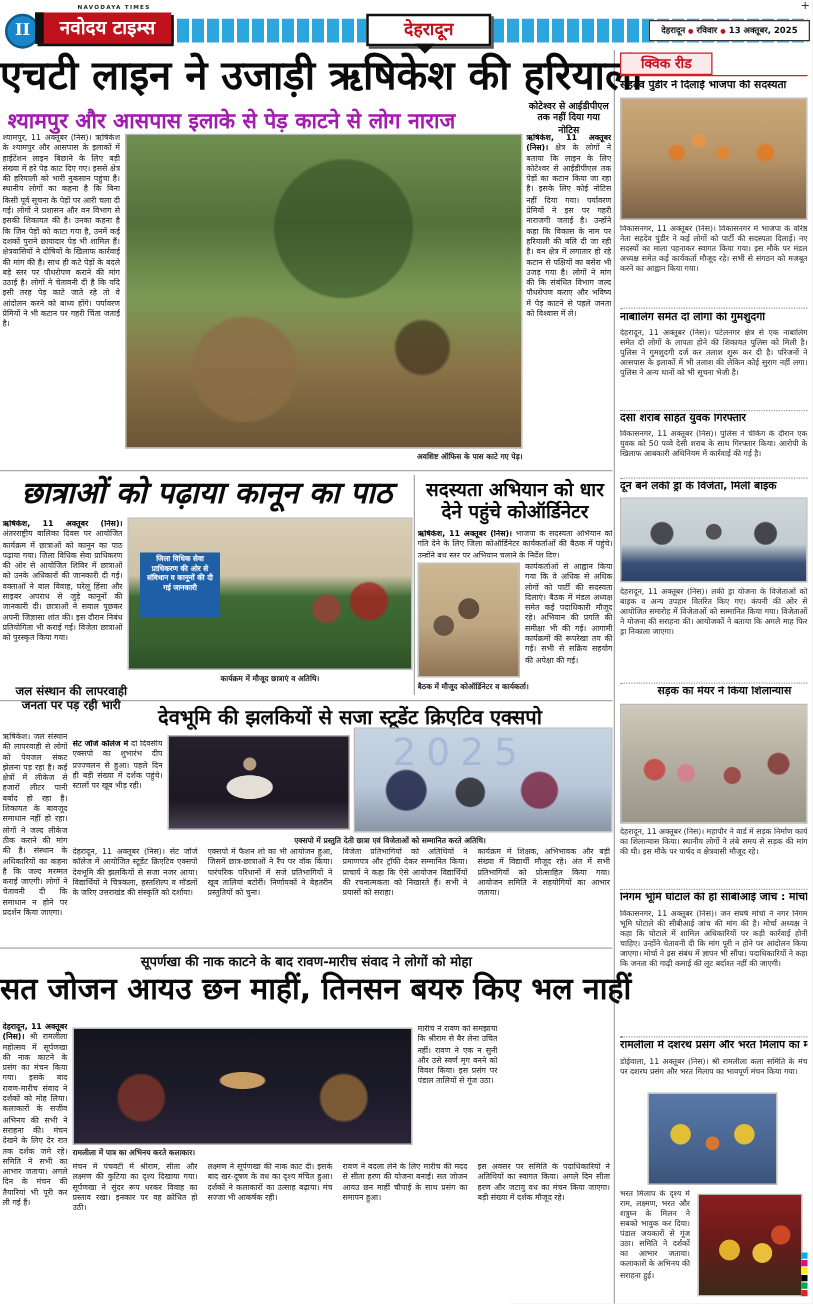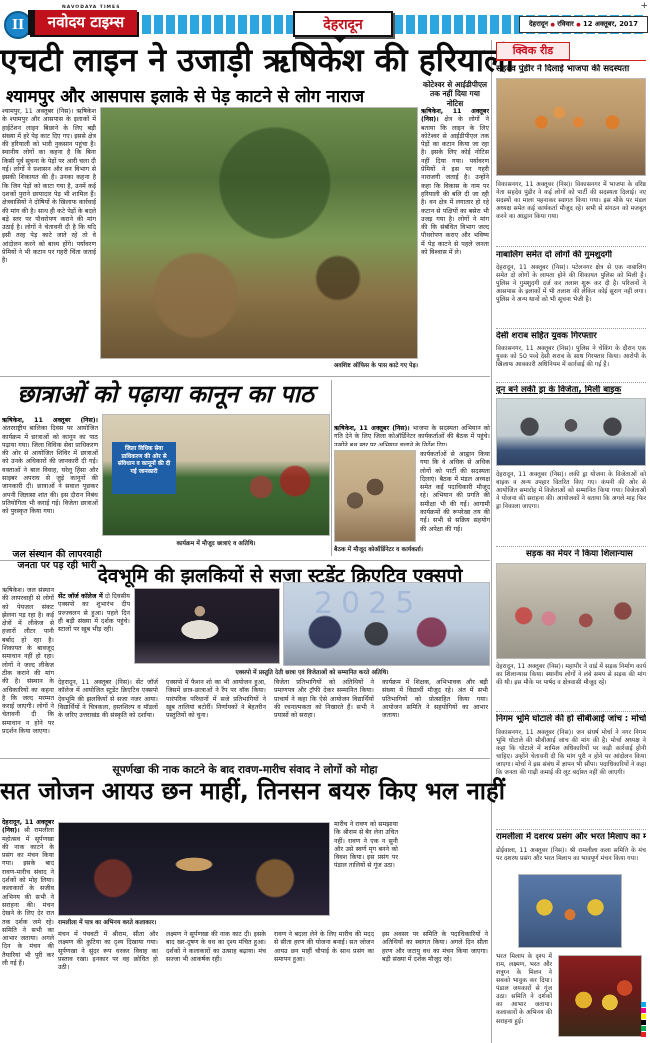--- a/index.html
+++ b/index.html
@@ -37,31 +37,31 @@
               color:#c0111c;font-weight:bold;font-size:14px;text-align:center;line-height:22px;">
     <span>देहरादून</span>
   </div>
   <div class="abs" style="left:332px;top:35px;width:0;height:0;border-left:8px solid transparent;border-right:8px solid transparent;border-top:8px solid #111;"></div>
   <div class="abs" style="left:519px;top:16px;width:127px;height:15px;background:#fff;border:1px solid #333;
               font-size:6.8px;font-weight:bold;color:#111;text-align:center;line-height:15px;white-space:nowrap;overflow:hidden;">
     <span>देहरादून</span>
     <span style="color:#c0111c;font-size:5px;">●</span>
     <span>रविवार</span>
     <span style="color:#c0111c;font-size:5px;">●</span>
-    <span>12 अक्तूबर, 2017</span>
+    <span>13 अक्तूबर, 2025</span>
   </div>
 
   <div class="vline" style="left:491px;top:40px;height:1003px;"></div>
   <div class="hline" style="left:0;top:376px;width:490px;"></div>
   <div class="hline" style="left:0;top:560px;width:490px;"></div>
   <div class="hline" style="left:0;top:758px;width:490px;"></div>
   <div class="vline" style="left:331px;top:380px;height:176px;"></div>
 
   <div class="abs hl" style="left:0px;top:44px;width:490px;font-size:32px;">एचटी लाइन ने उजाड़ी ऋषिकेश की हरियाली</div>
-  <div class="abs" style="left:6px;top:84px;width:412px;font-size:17px;font-weight:bold;color:#000000;white-space:nowrap;overflow:hidden;">श्यामपुर और आसपास इलाके से पेड़ काटने से लोग नाराज</div>
+  <div class="abs" style="left:6px;top:84px;width:412px;font-size:17px;font-weight:bold;color:#a21caf;white-space:nowrap;overflow:hidden;">श्यामपुर और आसपास इलाके से पेड़ काटने से लोग नाराज</div>
   <div class="abs" style="left:423px;top:80px;width:64px;font-size:7.4px;font-weight:bold;color:#111;text-align:center;line-height:1.25;">कोटेश्वर से आईडीपीएल तक नहीं दिया गया नोटिस</div>
 
   <div class="abs txt" style="left:2px;top:107px;width:94px;height:266px;">श्यामपुर, 11 अक्तूबर (निस)। ऋषिकेश के श्यामपुर और आसपास के इलाकों में हाईटेंशन लाइन बिछाने के लिए बड़ी संख्या में हरे पेड़ काट दिए गए। इससे क्षेत्र की हरियाली को भारी नुकसान पहुंचा है। स्थानीय लोगों का कहना है कि बिना किसी पूर्व सूचना के पेड़ों पर आरी चला दी गई। लोगों ने प्रशासन और वन विभाग से इसकी शिकायत की है। उनका कहना है कि जिन पेड़ों को काटा गया है, उनमें कई दशकों पुराने छायादार पेड़ भी शामिल हैं। क्षेत्रवासियों ने दोषियों के खिलाफ कार्रवाई की मांग की है। साथ ही कटे पेड़ों के बदले बड़े स्तर पर पौधरोपण कराने की मांग उठाई है। लोगों ने चेतावनी दी है कि यदि इसी तरह पेड़ काटे जाते रहे तो वे आंदोलन करने को बाध्य होंगे। पर्यावरण प्रेमियों ने भी कटान पर गहरी चिंता जताई है।</div>
 
   <div class="photo" style="left:100px;top:107px;width:318px;height:252px;background:
        radial-gradient(circle at 75% 68%, rgba(60,45,25,.65) 0 7%, transparent 8%),
        radial-gradient(circle at 30% 75%, rgba(140,110,70,.8) 0 14%, transparent 15%),
        radial-gradient(circle at 55% 30%, rgba(40,70,30,.5) 0 22%, transparent 23%),
        linear-gradient(180deg,#6f8f4f 0%,#53713a 28%,#7c9a55 52%,#8a7347 74%,#6b5535 100%);"></div>
   <div class="abs cap" style="left:240px;top:361px;width:178px;text-align:right;">अवशिष्ट ऑफिस के पास काटे गए पेड़।</div>
@@ -77,35 +77,36 @@
     <span>अंतरराष्ट्रीय बालिका दिवस पर आयोजित कार्यक्रम में छात्राओं को कानून का पाठ पढ़ाया गया। जिला विधिक सेवा प्राधिकरण की ओर से आयोजित शिविर में छात्राओं को उनके अधिकारों की जानकारी दी गई। वक्ताओं ने बाल विवाह, घरेलू हिंसा और साइबर अपराध से जुड़े कानूनों की जानकारी दी। छात्राओं ने सवाल पूछकर अपनी जिज्ञासा शांत की। इस दौरान निबंध प्रतियोगिता भी कराई गई। विजेता छात्राओं को पुरस्कृत किया गया।</span>
   </div>
   <div class="photo" style="left:102px;top:414px;width:228px;height:122px;background:
        radial-gradient(circle at 85% 55%, rgba(170,30,30,.75) 0 7%, transparent 8%),
        radial-gradient(circle at 70% 60%, rgba(190,50,60,.6) 0 6%, transparent 7%),
        linear-gradient(180deg,#d9cfb6 0%,#cdc1a6 38%,#3f6b35 52%,#38602e 82%,#2e5026 100%);"></div>
   <div class="abs" style="left:112px;top:442px;width:64px;height:52px;background:#1e5fa8;color:#fff;font-size:5.8px;line-height:1.3;
               font-weight:bold;padding:3px;box-sizing:border-box;overflow:hidden;text-align:center;">जिला विधिक सेवा प्राधिकरण की ओर से संविधान व कानूनों की दी गई जानकारी</div>
   <div class="abs cap" style="left:102px;top:539px;width:228px;text-align:center;">कार्यक्रम में मौजूद छात्राएं व अतिथि।</div>
 
+  <div class="abs" style="left:334px;top:384px;width:156px;font-size:15px;font-weight:bold;color:#0b0b0b;text-align:center;line-height:1.15;">सदस्यता अभियान को धार देने पहुंचे कोऑर्डिनेटर</div>
   <div class="abs txt" style="left:334px;top:424px;width:156px;height:22px;">
     <b>ऋषिकेश, 11 अक्तूबर (निस)।</b>
     <span>भाजपा के सदस्यता अभियान को गति देने के लिए जिला कोऑर्डिनेटर कार्यकर्ताओं की बैठक में पहुंचे। उन्होंने बूथ स्तर पर अभियान चलाने के निर्देश दिए।</span>
   </div>
   <div class="photo" style="left:334px;top:450px;width:82px;height:92px;background:
        radial-gradient(circle at 50% 40%, rgba(60,40,30,.7) 0 12%, transparent 13%),
        radial-gradient(circle at 25% 55%, rgba(50,35,30,.6) 0 10%, transparent 11%),
        linear-gradient(180deg,#cdb894 0%,#bfa682 55%,#8f7455 100%);"></div>
   <div class="abs txt" style="left:420px;top:450px;width:70px;height:92px;">कार्यकर्ताओं से आह्वान किया गया कि वे अधिक से अधिक लोगों को पार्टी की सदस्यता दिलाएं। बैठक में मंडल अध्यक्ष समेत कई पदाधिकारी मौजूद रहे। अभियान की प्रगति की समीक्षा भी की गई। आगामी कार्यक्रमों की रूपरेखा तय की गई। सभी से सक्रिय सहयोग की अपेक्षा की गई।</div>
   <div class="abs cap" style="left:334px;top:545px;width:156px;">बैठक में मौजूद कोऑर्डिनेटर व कार्यकर्ता।</div>
 
   <div class="abs" style="left:2px;top:548px;width:110px;font-size:9.4px;font-weight:bold;color:#0b0b0b;text-align:center;line-height:1.2;">जल संस्थान की लापरवाही जनता पर पड़ रही भारी</div>
   <div class="abs txt" style="left:2px;top:586px;width:52px;height:170px;">ऋषिकेश। जल संस्थान की लापरवाही से लोगों को पेयजल संकट झेलना पड़ रहा है। कई क्षेत्रों में लीकेज से हजारों लीटर पानी बर्बाद हो रहा है। शिकायत के बावजूद समाधान नहीं हो रहा। लोगों ने जल्द लीकेज ठीक कराने की मांग की है। संस्थान के अधिकारियों का कहना है कि जल्द मरम्मत कराई जाएगी। लोगों ने चेतावनी दी कि समाधान न होने पर प्रदर्शन किया जाएगा।</div>
 
-  <div class="abs hl" style="left:70px;top:566px;width:420px;font-size:19px;">देवभूमि की झलकियों से सजा स्टूडेंट क्रिएटिव एक्सपो</div>
+  <div class="abs hl" style="left:70px;top:566px;width:420px;font-size:16px;">देवभूमि की झलकियों से सजा स्टूडेंट क्रिएटिव एक्सपो</div>
   <div class="abs txt" style="left:58px;top:592px;width:72px;height:74px;">
     <b>सेंट जॉर्ज कॉलेज में</b>
     <span>दो दिवसीय एक्सपो का शुभारंभ दीप प्रज्ज्वलन से हुआ। पहले दिन ही बड़ी संख्या में दर्शक पहुंचे। स्टालों पर खूब भीड़ रही।</span>
   </div>
   <div class="photo" style="left:134px;top:588px;width:146px;height:76px;background:
        radial-gradient(ellipse at 45% 55%, rgba(238,234,224,.95) 0 16%, transparent 17%),
        radial-gradient(circle at 45% 30%, rgba(200,170,140,.9) 0 5%, transparent 6%),
        linear-gradient(180deg,#241f2b 0%,#1c1824 70%,#4a4250 100%);"></div>
   <div class="photo" style="left:283px;top:582px;width:207px;height:84px;background:
        radial-gradient(circle at 20% 60%, rgba(30,35,70,.85) 0 9%, transparent 10%),
@@ -155,21 +156,21 @@
   <div class="dotline" style="left:496px;top:246px;width:150px;"></div>
 
   <div class="abs qhead" style="left:496px;top:250px;width:150px;">नाबालिग समेत दो लोगों की गुमशुदगी</div>
   <div class="abs qtxt" style="left:496px;top:263px;width:150px;height:62px;">देहरादून, 11 अक्तूबर (निस)। पटेलनगर क्षेत्र से एक नाबालिग समेत दो लोगों के लापता होने की शिकायत पुलिस को मिली है। पुलिस ने गुमशुदगी दर्ज कर तलाश शुरू कर दी है। परिजनों ने आसपास के इलाकों में भी तलाश की लेकिन कोई सुराग नहीं लगा। पुलिस ने अन्य थानों को भी सूचना भेजी है।</div>
   <div class="dotline" style="left:496px;top:328px;width:150px;"></div>
 
   <div class="abs qhead" style="left:496px;top:331px;width:150px;">देसी शराब सहित युवक गिरफ्तार</div>
   <div class="abs qtxt" style="left:496px;top:344px;width:150px;height:36px;">विकासनगर, 11 अक्तूबर (निस)। पुलिस ने चेकिंग के दौरान एक युवक को 50 पव्वे देसी शराब के साथ गिरफ्तार किया। आरोपी के खिलाफ आबकारी अधिनियम में कार्रवाई की गई है।</div>
   <div class="dotline" style="left:496px;top:382px;width:150px;"></div>
 
-  <div class="abs qhead" style="left:496px;top:385px;width:150px;text-decoration:underline;">दून बने लकी ड्रा के विजेता, मिली बाइक</div>
+  <div class="abs qhead" style="left:496px;top:385px;width:150px;">दून बने लकी ड्रा के विजेता, मिली बाइक</div>
   <div class="photo" style="left:496px;top:398px;width:150px;height:68px;background:
        radial-gradient(circle at 22% 42%, rgba(40,40,45,.8) 0 7%, transparent 8%),
        radial-gradient(circle at 50% 40%, rgba(55,50,55,.8) 0 7%, transparent 8%),
        radial-gradient(circle at 78% 42%, rgba(35,35,40,.8) 0 7%, transparent 8%),
        linear-gradient(180deg,#cfd8da 0%,#c2ccd0 55%,#3a5278 78%,#2e4264 100%);"></div>
   <div class="abs qtxt" style="left:496px;top:470px;width:150px;height:74px;">देहरादून, 11 अक्तूबर (निस)। लकी ड्रा योजना के विजेताओं को बाइक व अन्य उपहार वितरित किए गए। कंपनी की ओर से आयोजित समारोह में विजेताओं को सम्मानित किया गया। विजेताओं ने योजना की सराहना की। आयोजकों ने बताया कि अगले माह फिर ड्रा निकाला जाएगा।</div>
   <div class="dotline" style="left:496px;top:546px;width:150px;"></div>
 
   <div class="abs qhead" style="left:496px;top:549px;width:150px;padding-left:30px;">सड़क का मेयर ने किया शिलान्यास</div>
   <div class="photo" style="left:496px;top:563px;width:150px;height:96px;background:

